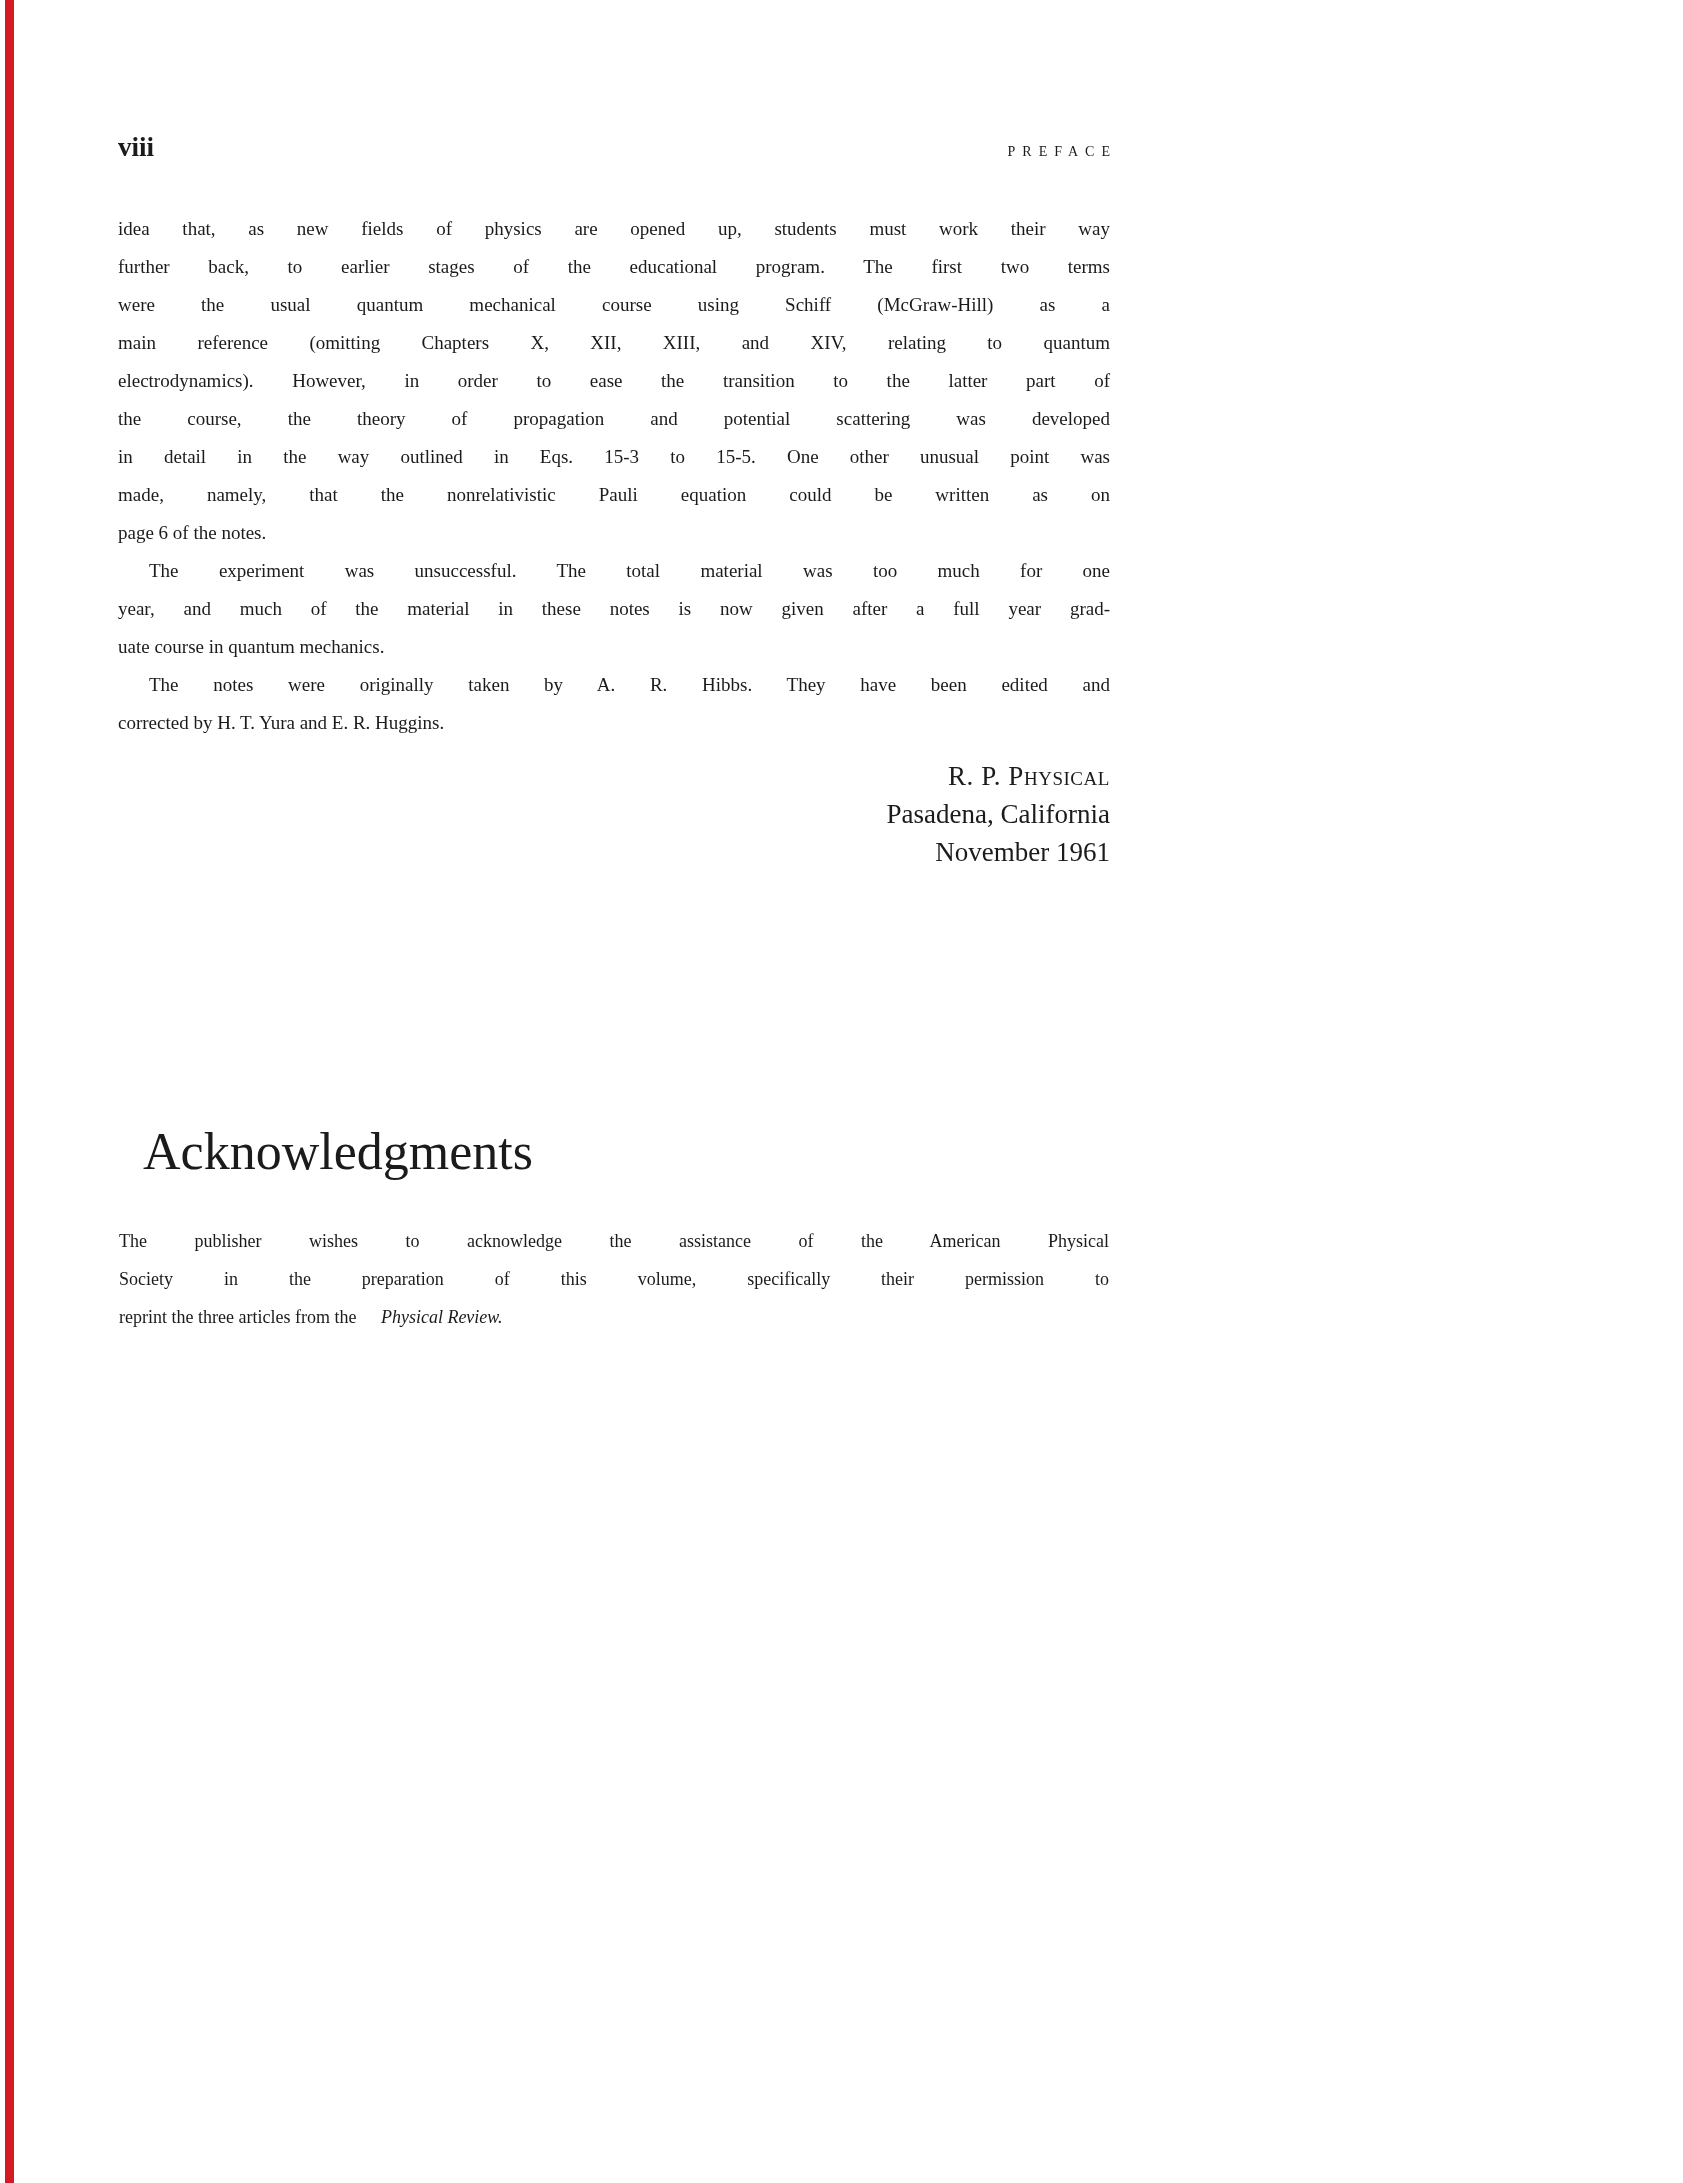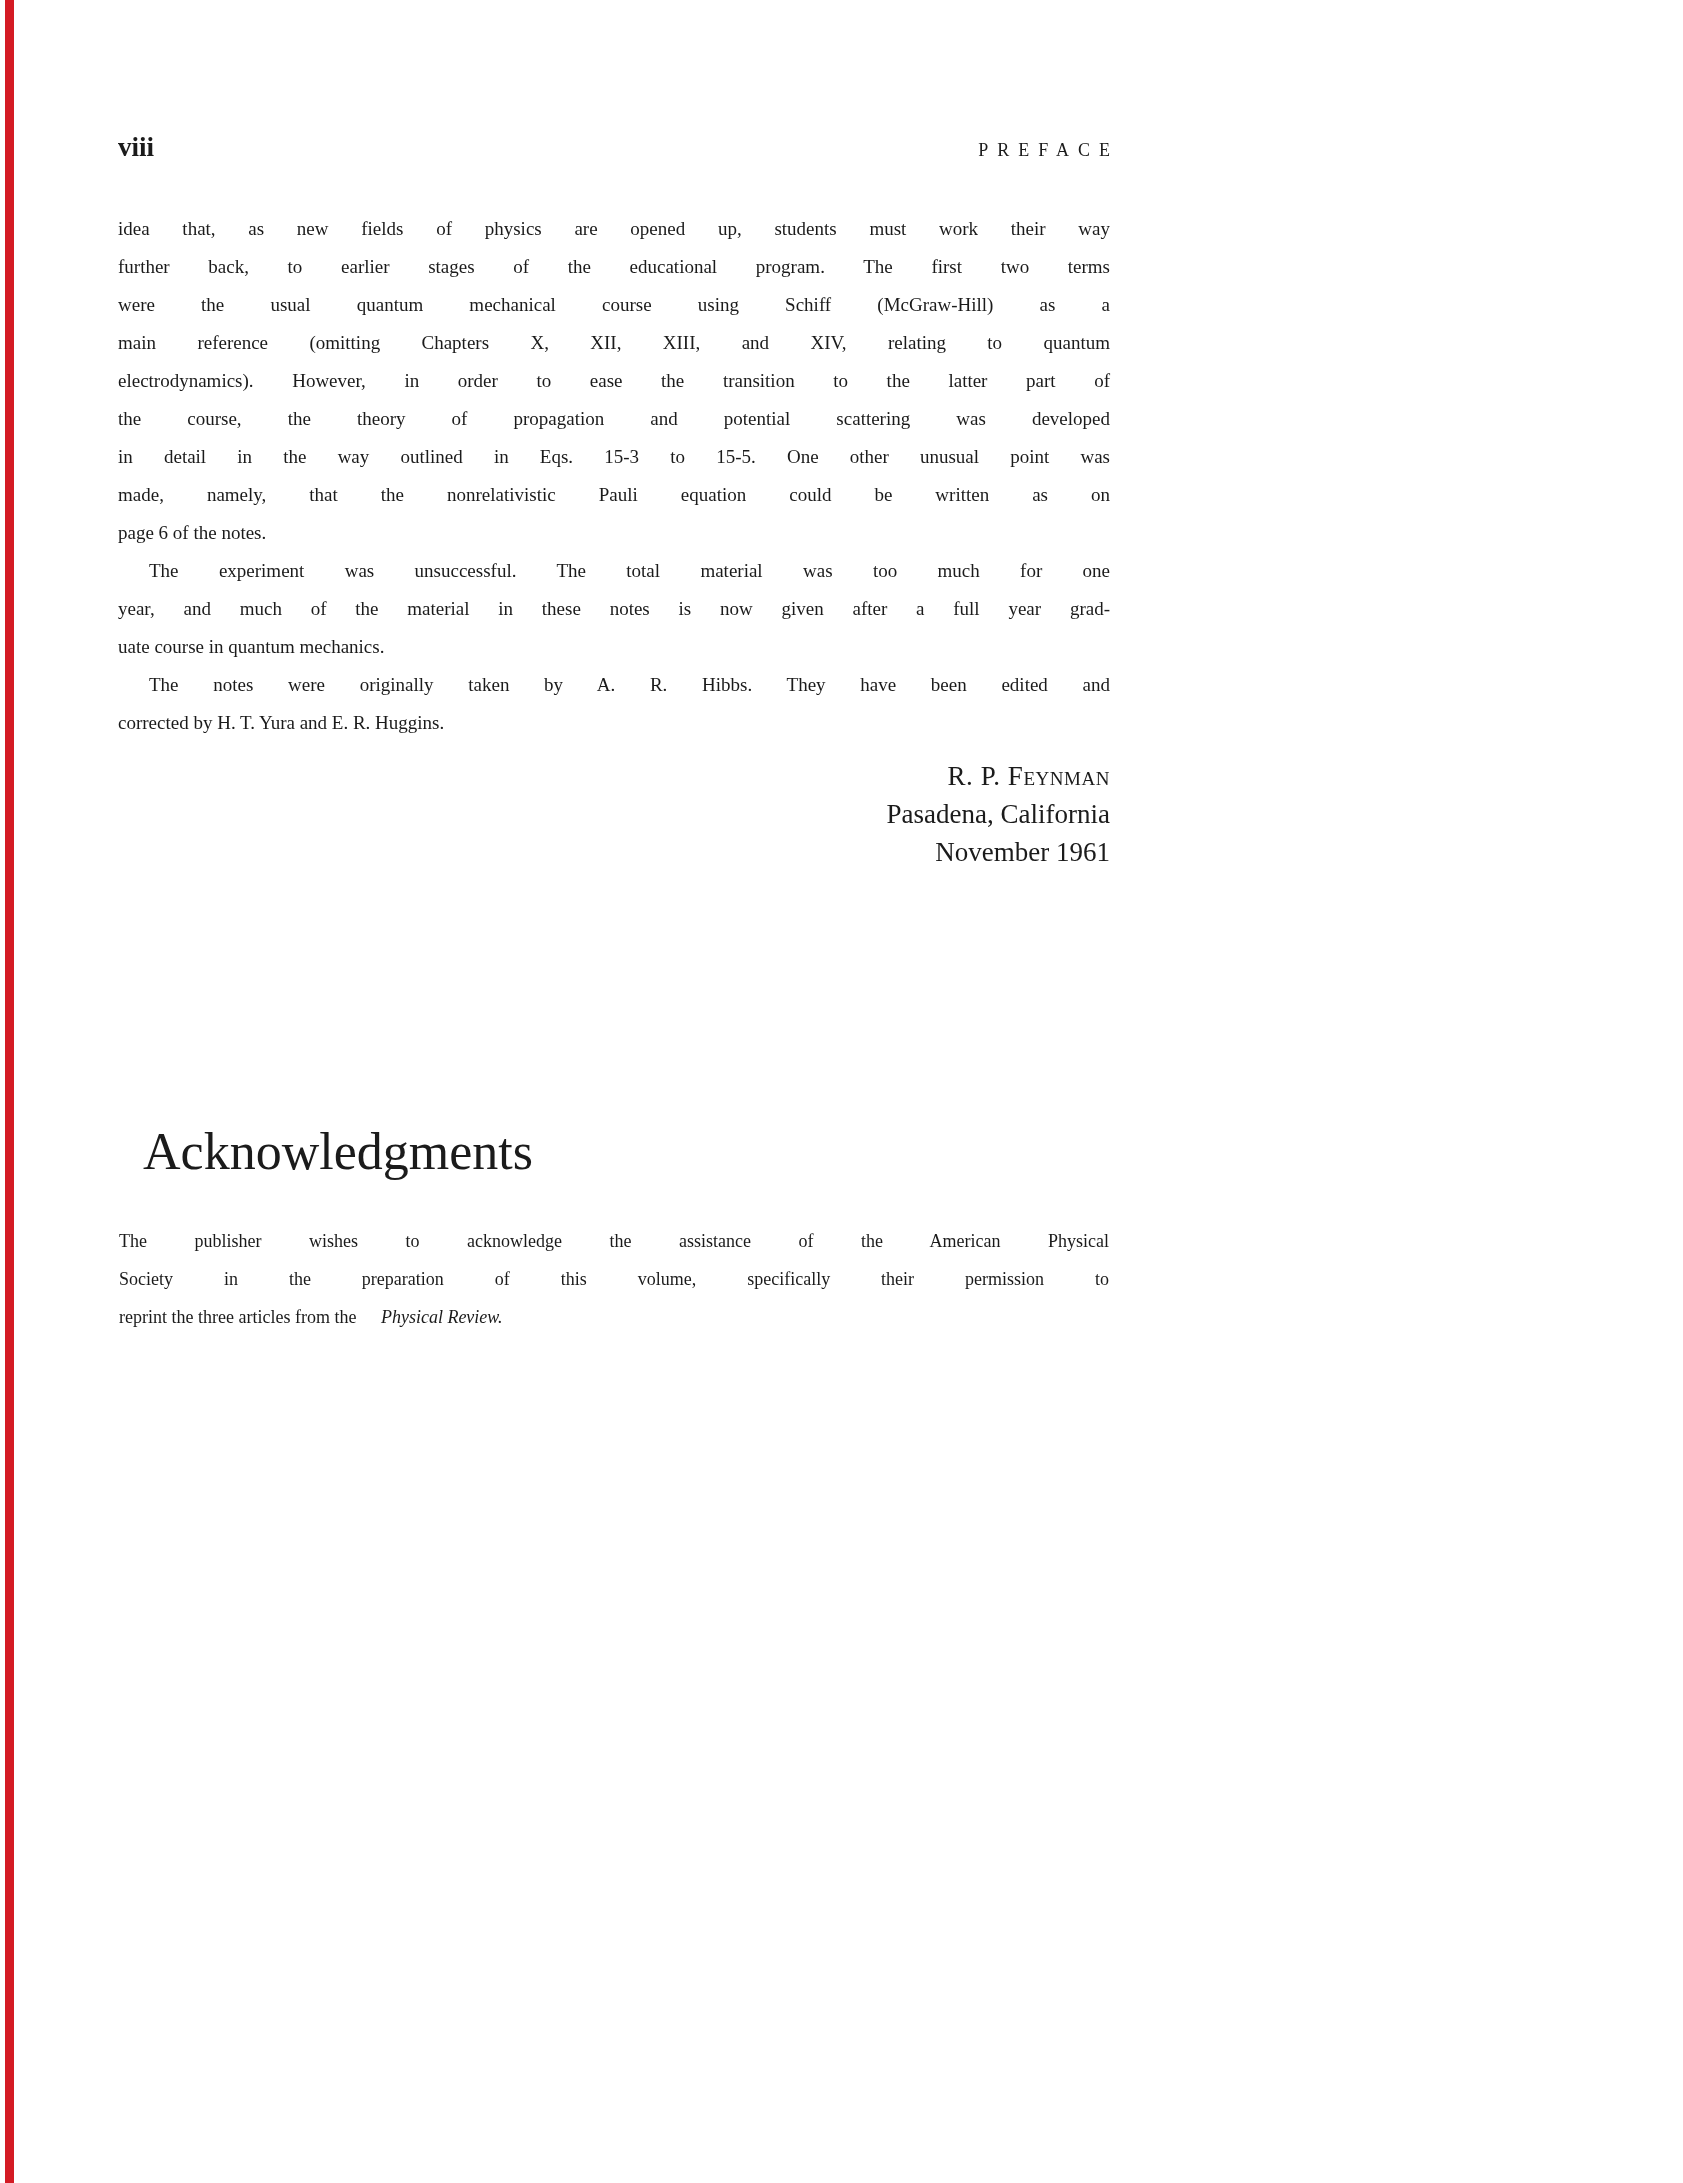--- a/index.html
+++ b/index.html
@@ -34,21 +34,21 @@
     justify-content: space-between;
     align-items: baseline;
     gap: 36px;
   }
   .folio {
     font-size: 27px;
     font-weight: bold;
     line-height: 39px;
   }
   .running-head {
-    font-size: 18px;
+    font-size: 14px;
     letter-spacing: 0.5em;
     margin-right: -0.5em;
     line-height: 39px;
   }
 
   .body-block {
     position: absolute;
     left: 118px;
     top: 210px;
     width: 992px;
@@ -121,21 +121,21 @@
     <div class="line just" data-bind="preface.para1_lines.7">made, namely, that the nonrelativistic Pauli equation could be written as on</div>
     <div class="line" data-bind="preface.para1_lines.8">page 6 of the notes.</div>
     <div class="line just indent" data-bind="preface.para2_lines.0">The experiment was unsuccessful. The total material was too much for one</div>
     <div class="line just" data-bind="preface.para2_lines.1">year, and much of the material in these notes is now given after a full year grad-</div>
     <div class="line" data-bind="preface.para2_lines.2">uate course in quantum mechanics.</div>
     <div class="line just indent" data-bind="preface.para3_lines.0">The notes were originally taken by A. R. Hibbs. They have been edited and</div>
     <div class="line" data-bind="preface.para3_lines.1">corrected by H. T. Yura and E. R. Huggins.</div>
   </div>
 
   <div class="signature-block">
-    <div class="line small-caps" data-bind="preface.signature.name">R. P. Feynman</div>
+    <div class="line small-caps" data-bind="preface.signature.name">R. P. Physical</div>
     <div class="line" data-bind="preface.signature.place">Pasadena, California</div>
     <div class="line" data-bind="preface.signature.date">November 1961</div>
   </div>
 
   <h1 class="ack-heading" data-bind="acknowledgments.heading">Acknowledgments</h1>
 
   <div class="ack-block">
     <div class="line just" data-bind="acknowledgments.line1">The publisher wishes to acknowledge the assistance of the American Physical</div>
     <div class="line just" data-bind="acknowledgments.line2">Society in the preparation of this volume, specifically their permission to</div>
     <div class="line"><span data-bind="acknowledgments.line3_plain">reprint the three articles from the </span><span class="italic" data-bind="acknowledgments.line3_italic">Physical Review.</span></div>

